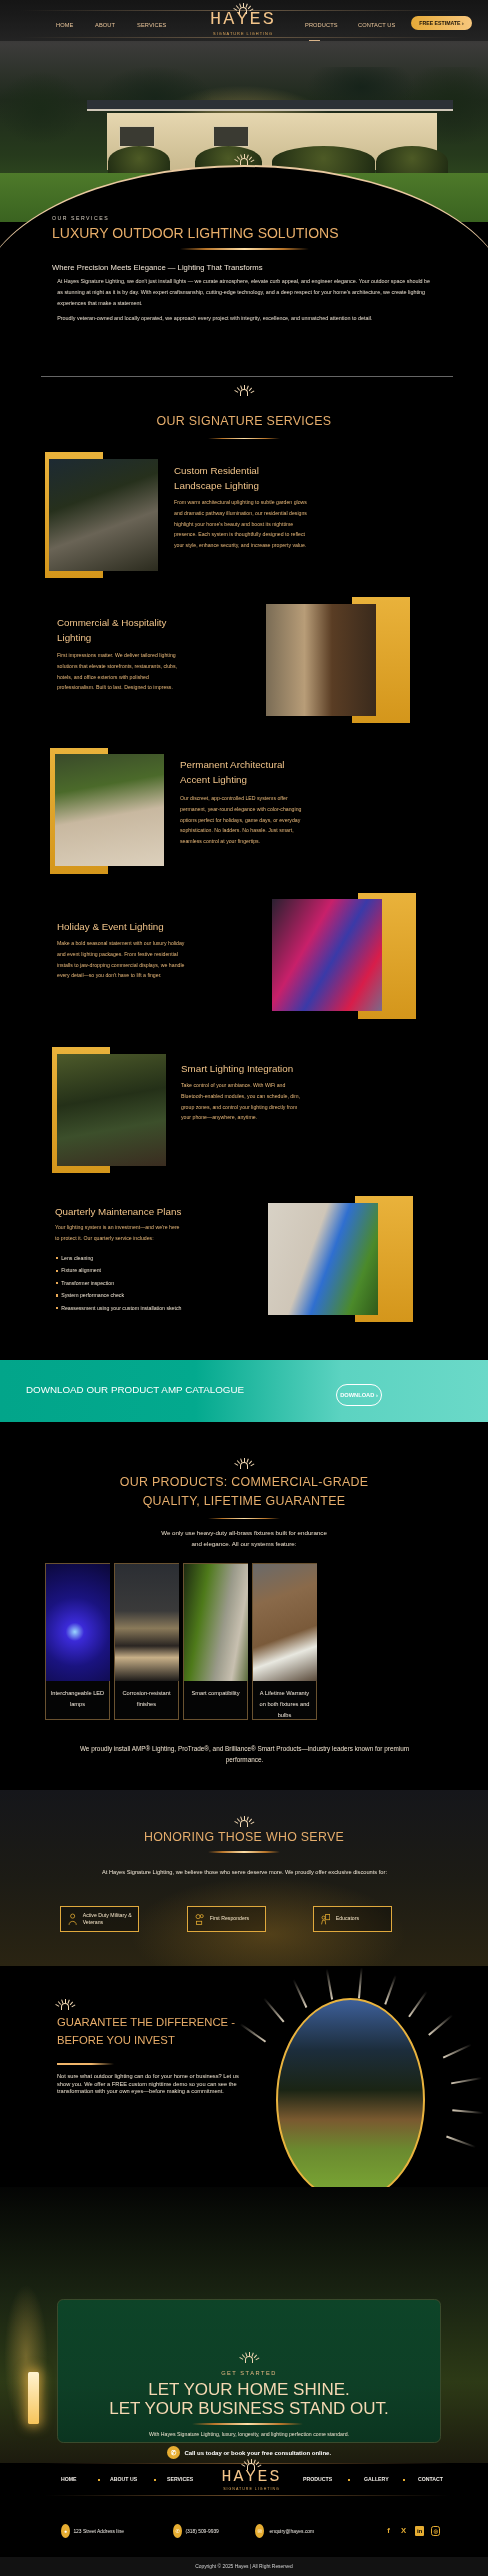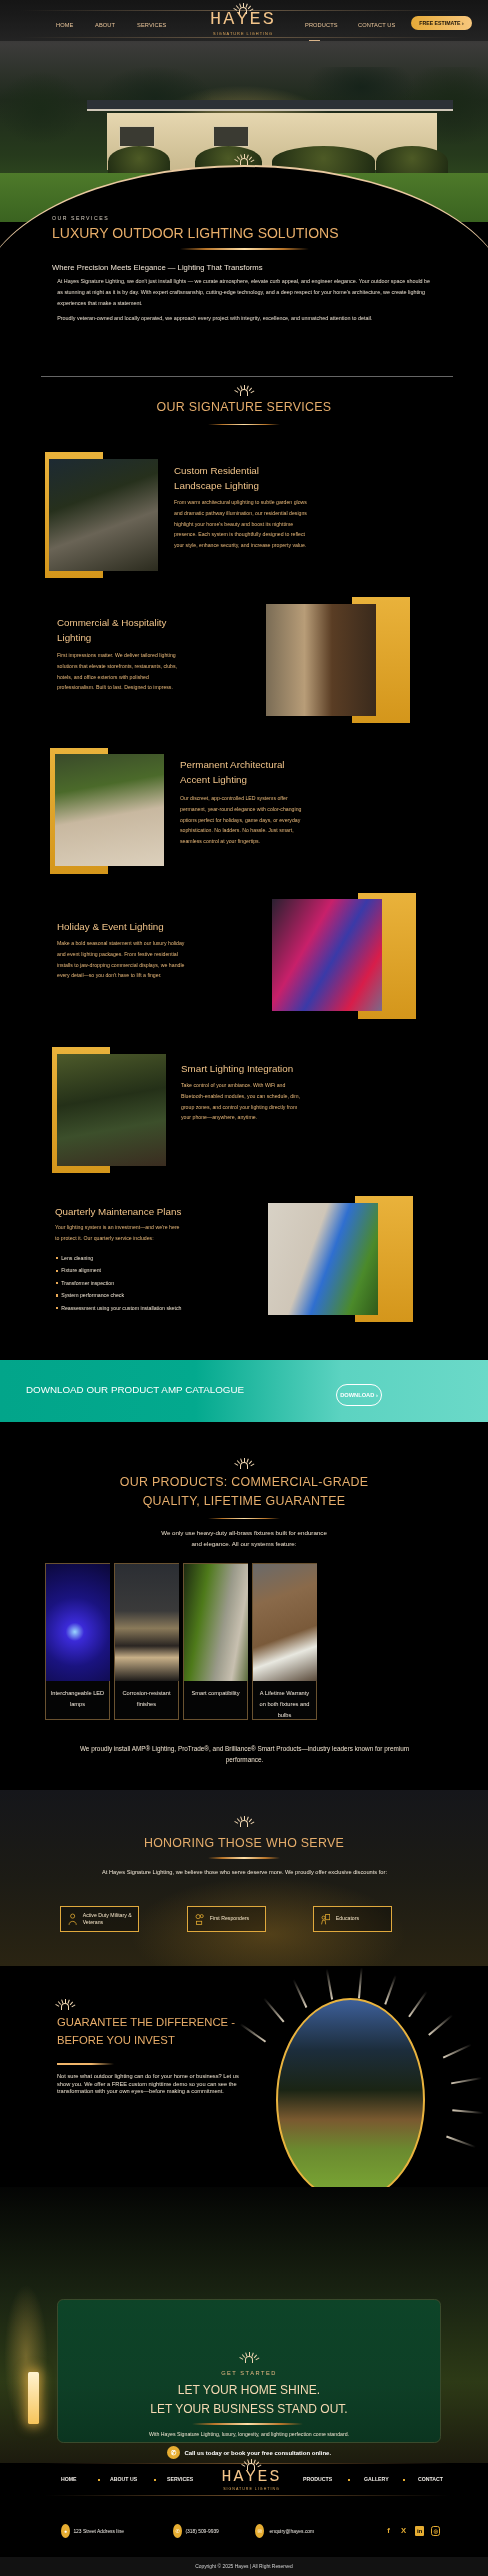--- a/index.html
+++ b/index.html
@@ -89,21 +89,21 @@
     background:linear-gradient(180deg,#3d5f99 0%,#1c2d3c 25%,#1a2414 45%,#7a5a30 60%,#6b8a2f 75%,#7cab35 100%)}
   .sray{position:absolute;width:1.5px;height:31px;background:linear-gradient(180deg,transparent,#d8cdb9);transform-origin:50% 134px}
 
   .cta{position:absolute;left:0;top:2187px;width:488px;height:278px;
     background:radial-gradient(ellipse 31px 103px at 26px 170px,rgba(255,200,90,.35),transparent 70%),
                linear-gradient(180deg,#040504 0%,#1a2412 40%,#2d3a16 70%,#1c1a0e 100%)}
   .cta .lamp{position:absolute;left:28px;top:185px;width:11.3px;height:52px;background:linear-gradient(180deg,#fff3d0,#f7c45a);border-radius:1.5px;box-shadow:0 0 10.3px 3.1px rgba(255,190,70,.6)}
   .cta .panel{position:absolute;left:57px;top:112px;width:384px;height:252px;border-radius:6.2px;
     background:linear-gradient(180deg,#0d4428 0%,#0e3f26 60%,#0b3520 100%);border:0.5px solid #3a4a2c}
   .cta .eyebrow{position:absolute;left:0;width:100%;top:70px;text-align:center;font-size:5.7px;letter-spacing:1.5px;color:#e3b682}
-  .cta h2{position:absolute;left:0;width:100%;top:81px;text-align:center;font-size:12px;line-height:18.5px;color:#f5d9b3;font-weight:normal}
+  .cta h2{position:absolute;left:0;width:100%;top:81px;text-align:center;font-size:17px;line-height:18.5px;color:#f5d9b3;font-weight:normal}
   .cta .l1{position:absolute;left:0;width:100%;top:132px;text-align:center;font-size:5.2px;color:#eee3d0}
   .cta .call{position:absolute;left:0;width:100%;top:147px;display:flex;justify-content:center;align-items:center;gap:4.1px;font-size:6px;color:#fff;font-weight:bold}
   .cta .dm{position:absolute;left:0;width:100%;top:163px;text-align:center;font-size:6px;color:#fff;font-weight:bold}
   .cta .btn{position:absolute;left:135px;top:183px;width:105px;height:20.6px;border-radius:10.3px;background:#e6ad32;color:#1a1208;
     font-weight:bold;font-size:6.2px;display:flex;align-items:center;justify-content:center;cursor:pointer}
   .phone-dot{width:13.4px;height:13.4px;border-radius:50%;background:#e6ad32;color:#fff;font-size:6.7px;display:flex;align-items:center;justify-content:center}
 
   .footer{position:absolute;left:0;top:2463px;width:488px;height:113px;background:#000}
   .footer .line{position:absolute;left:45px;right:39px;height:0.5px;background:linear-gradient(90deg,transparent,#6a4b27,transparent)}
   .footer .fl{position:absolute;top:13.4px;font-size:5.2px;font-weight:bold;color:#f0ece6;cursor:pointer}
@@ -177,21 +177,21 @@
     <div class="hr-glow" style="width:129px;margin:7.2px auto 0"></div>
     <div class="sub">Where Precision Meets Elegance — Lighting That Transforms</div>
     <p>At Hayes Signature Lighting, we don't just install lights — we curate atmosphere, elevate curb appeal, and engineer elegance. Your outdoor space should be as stunning at night as it is by day. With expert craftsmanship, cutting-edge technology, and a deep respect for your home's architecture, we create lighting experiences that make a statement.</p>
     <p>Proudly veteran-owned and locally operated, we approach every project with integrity, excellence, and unmatched attention to detail.</p>
   </section>
 
   <div class="topline"></div>
 
   <div class="sec-head" style="top:385px">
     <span class="sun"><span class="half"></span><span class="ray" style="transform: rotate(-60deg);"></span><span class="ray" style="transform: rotate(-40deg);"></span><span class="ray" style="transform: rotate(-20deg);"></span><span class="ray" style="transform: rotate(0deg);"></span><span class="ray" style="transform: rotate(20deg);"></span><span class="ray" style="transform: rotate(40deg);"></span><span class="ray" style="transform: rotate(60deg);"></span></span>
-    <h2 style="margin-top:2px">OUR SIGNATURE SERVICES</h2>
+    <h2 style="margin-top:16px">OUR SIGNATURE SERVICES</h2>
     <div class="hr-glow" style="width:72px;margin:9.3px auto 0"></div>
   </div>
 
   <div class="svc">
     <div class="frame" style="left:45px;top:452px"></div>
     <div class="img" style="left:49px;top:459px;background:linear-gradient(160deg,#1d2a33 0%,#26301c 35%,#6a6456 60%,#2b2b1e 100%)"></div>
     <h3 style="left:174px;top:463px;width:118px">Custom Residential Landscape Lighting</h3>
     <p style="left:174px;top:497px;width:135px">From warm architectural uplighting to subtle garden glows and dramatic pathway illumination, our residential designs highlight your home's beauty and boost its nighttime presence. Each system is thoughtfully designed to reflect your style, enhance security, and increase property value.</p>
   </div>
 
@@ -266,21 +266,21 @@
         <div class="pimg" style="background:linear-gradient(160deg,#6a6a6a 0%,#8a6a4a 30%,#7a5a3a 60%,#e8e8e0 75%,#5a4a3a 100%)"></div>
         <div class="cap">A Lifetime Warranty on both fixtures and bulbs</div>
       </div>
     </div>
     <p class="note">We proudly install AMP® Lighting, ProTrade®, and Brilliance® Smart Products—industry leaders known for premium performance.</p>
   </section>
 
   <section class="honor">
     <div class="sec-head" style="top:26px">
       <span class="sun"><span class="half"></span><span class="ray" style="transform: rotate(-60deg);"></span><span class="ray" style="transform: rotate(-40deg);"></span><span class="ray" style="transform: rotate(-20deg);"></span><span class="ray" style="transform: rotate(0deg);"></span><span class="ray" style="transform: rotate(20deg);"></span><span class="ray" style="transform: rotate(40deg);"></span><span class="ray" style="transform: rotate(60deg);"></span></span>
-      <h2 style="margin-top:7px">HONORING THOSE WHO SERVE</h2>
+      <h2 style="margin-top:1px">HONORING THOSE WHO SERVE</h2>
       <div class="hr-glow" style="width:72px;margin:7.2px auto 0"></div>
     </div>
     <p class="desc">At Hayes Signature Lighting, we believe those who serve deserve more. We proudly offer exclusive discounts for:</p>
     <div class="hcard" style="left:60px">
       <span class="hicon">
         <svg width="9.3" height="12.4" viewBox="0 0 18 24">
             <circle cx="9" cy="6" r="4" fill="none" stroke="#e6ad32" stroke-width="1.5"></circle>
             <path d="M2 23 C2 14 16 14 16 23" fill="none" stroke="#e6ad32" stroke-width="1.5"></path>
           </svg>
       </span>

